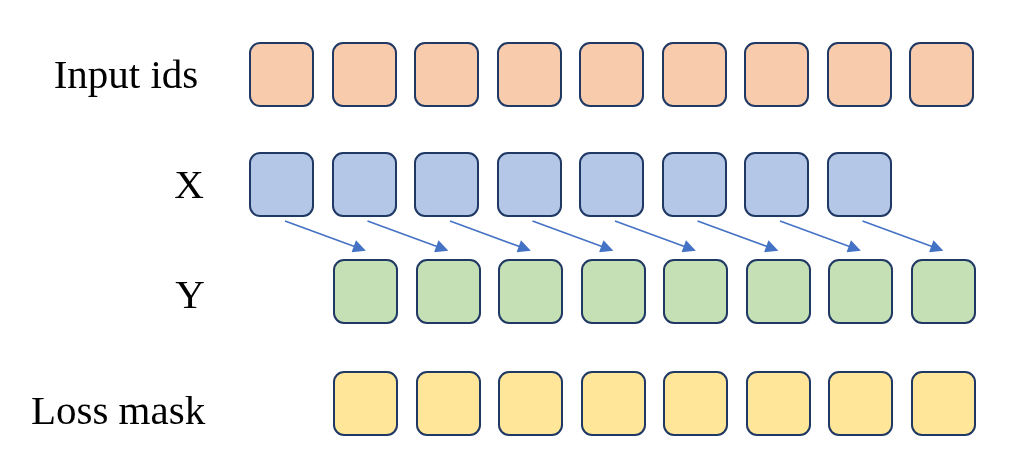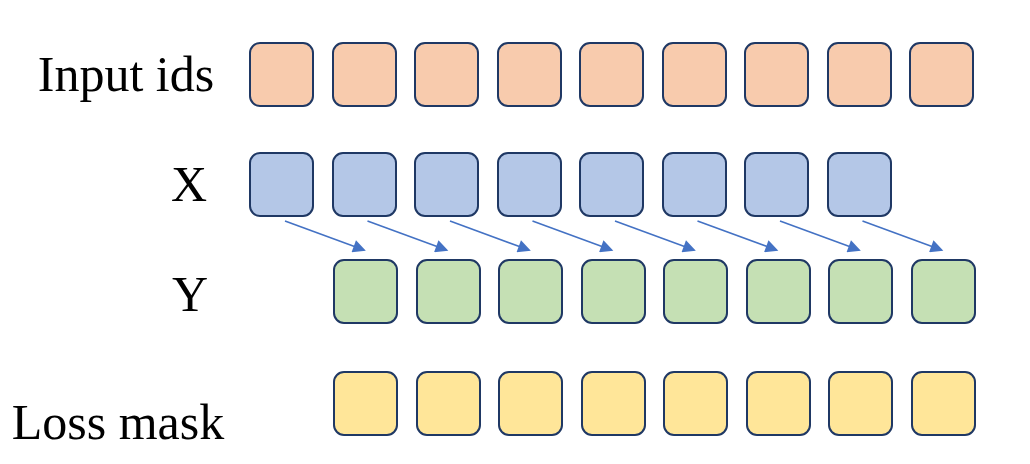--- a/index.html
+++ b/index.html
@@ -11,21 +11,21 @@
     position: relative;
     width: 1030px;
     height: 464px;
     background: #ffffff;
     overflow: hidden;
     font-family: "Liberation Serif", "DejaVu Serif", serif;
   }
   .row-label {
     position: absolute;
     transform: translate(-50%, -50%);
-    font-size: 50px;
+    font-size: 41px;
     line-height: 1;
     color: #000000;
     white-space: nowrap;
     text-align: center;
   }
   .token-cell {
     position: absolute;
     box-sizing: border-box;
     width: 65px;
     height: 65px;
@@ -45,21 +45,21 @@
 <body>
 
 <div id="canvas">
 
   <div class="row-label" id="label-input_ids" style="left: 126px; top: 74px;">Input ids</div>
 
   <div class="row-label" id="label-x" style="left: 189px; top: 184px;">X</div>
 
   <div class="row-label" id="label-y" style="left: 190px; top: 294px;">Y</div>
 
-  <div class="row-label" id="label-loss_mask" style="left: 118px; top: 422px;">Loss mask</div>
+  <div class="row-label" id="label-loss_mask" style="left: 118px; top: 410px;">Loss mask</div>
 
   <div id="cells">
       <div class="token-cell" style="left: 249px; top: 42px; background: rgb(248, 203, 173); border-color: rgb(31, 56, 100);"></div>
       <div class="token-cell" style="left: 331.5px; top: 42px; background: rgb(248, 203, 173); border-color: rgb(31, 56, 100);"></div>
       <div class="token-cell" style="left: 414px; top: 42px; background: rgb(248, 203, 173); border-color: rgb(31, 56, 100);"></div>
       <div class="token-cell" style="left: 496.5px; top: 42px; background: rgb(248, 203, 173); border-color: rgb(31, 56, 100);"></div>
       <div class="token-cell" style="left: 579px; top: 42px; background: rgb(248, 203, 173); border-color: rgb(31, 56, 100);"></div>
       <div class="token-cell" style="left: 661.5px; top: 42px; background: rgb(248, 203, 173); border-color: rgb(31, 56, 100);"></div>
       <div class="token-cell" style="left: 744px; top: 42px; background: rgb(248, 203, 173); border-color: rgb(31, 56, 100);"></div>
       <div class="token-cell" style="left: 826.5px; top: 42px; background: rgb(248, 203, 173); border-color: rgb(31, 56, 100);"></div>

